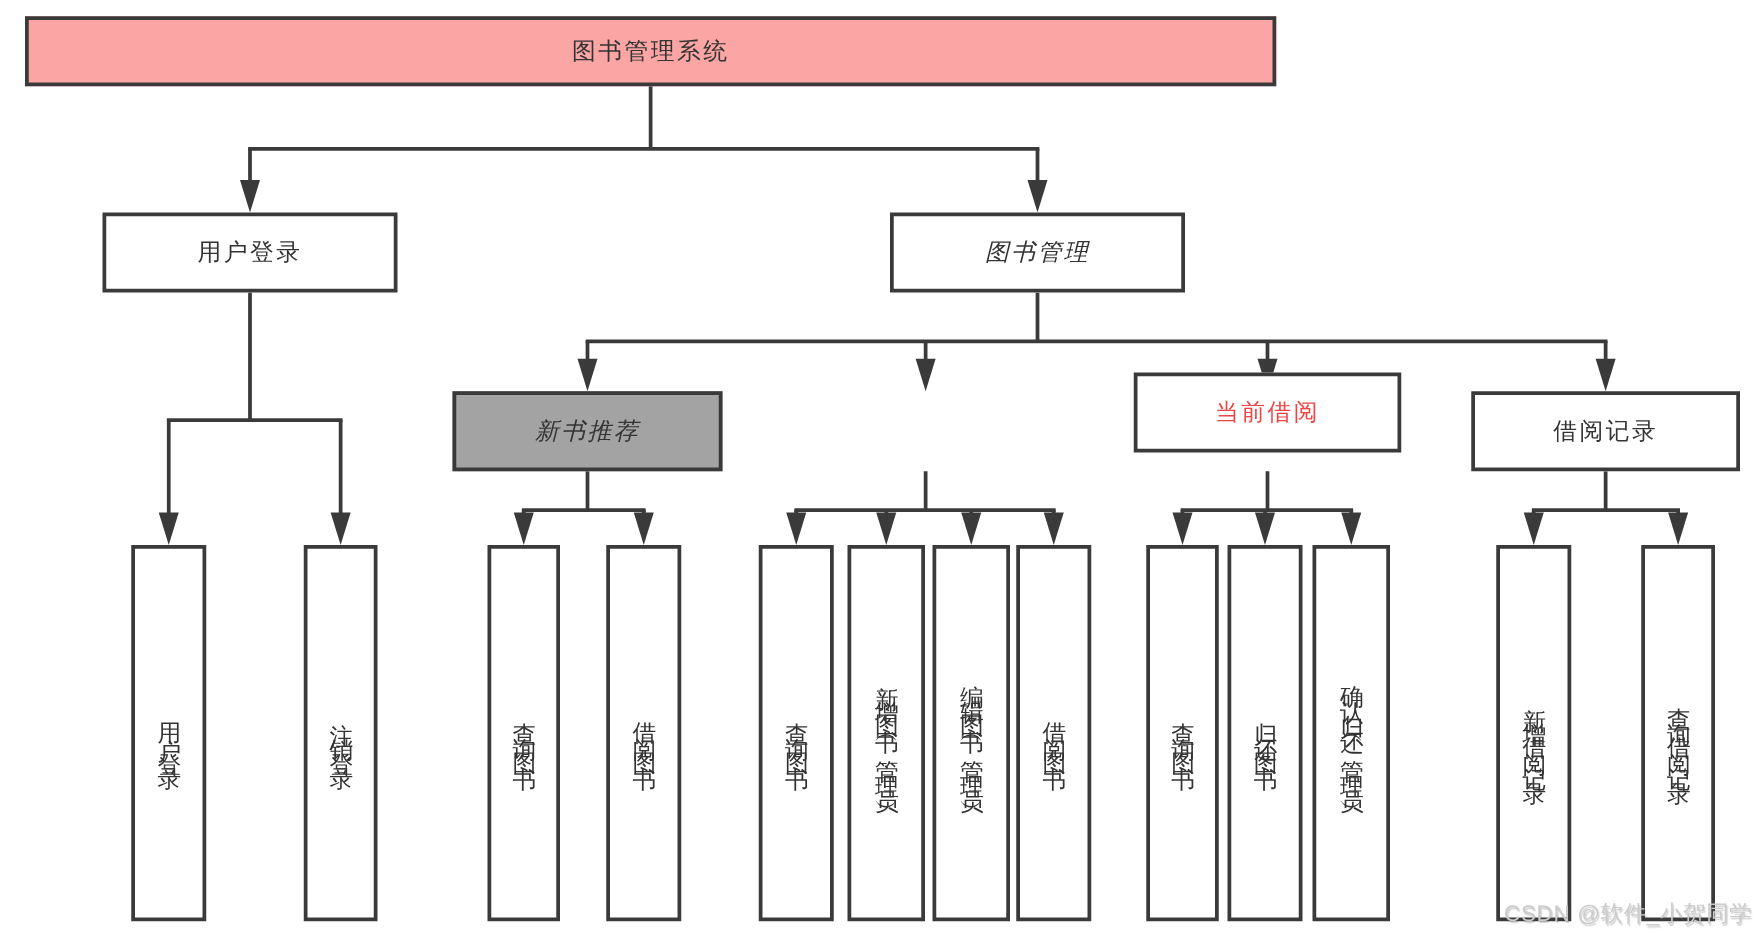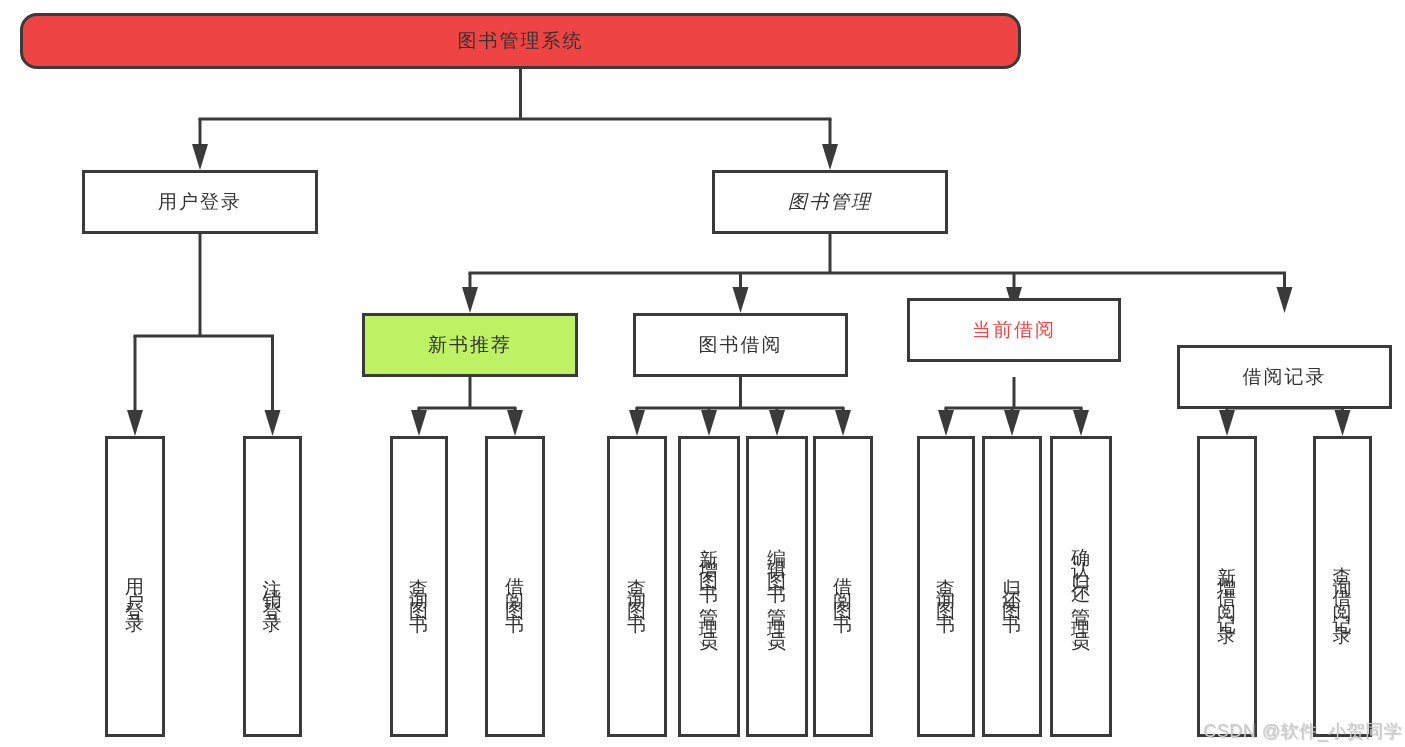--- a/index.html
+++ b/index.html
@@ -93,39 +93,36 @@
       <polygon points="1004,410 1020,410 1012,436" fill="#3a3a3a"></polygon>
       <line x1="1081" y1="408" x2="1081" y2="416" stroke="#3a3a3a" stroke-width="3"></line>
       <polygon points="1073,410 1089,410 1081,436" fill="#3a3a3a"></polygon>
       <line x1="1284.5" y1="377" x2="1284.5" y2="408" stroke="#3a3a3a" stroke-width="3"></line>
       <line x1="1225.5" y1="408" x2="1344" y2="408" stroke="#3a3a3a" stroke-width="3"></line>
       <line x1="1227" y1="408" x2="1227" y2="416" stroke="#3a3a3a" stroke-width="3"></line>
       <polygon points="1219,410 1235,410 1227,436" fill="#3a3a3a"></polygon>
       <line x1="1342.5" y1="408" x2="1342.5" y2="416" stroke="#3a3a3a" stroke-width="3"></line>
       <polygon points="1334.5,410 1350.5,410 1342.5,436" fill="#3a3a3a"></polygon>
     </svg>
-    <div class="node" style="left: 20px; top: 13px; width: 1001px; height: 56px; border-color: rgb(58, 58, 58); background: #ef4444; color: rgb(51, 51, 51); border-radius: 17px;">
+    <div class="node" style="left: 20px; top: 13px; width: 1001px; height: 56px; border-color: rgb(58, 58, 58); background: #fca5a5; color: rgb(51, 51, 51);">
       <span class="node-label">图书管理系统</span>
     </div>
     <div class="node" style="left: 82px; top: 170px; width: 236px; height: 64px; border-color: rgb(58, 58, 58); background: rgb(255, 255, 255); color: rgb(51, 51, 51);">
       <span class="node-label">用户登录</span>
     </div>
     <div class="node" style="left: 712px; top: 170px; width: 236px; height: 64px; border-color: rgb(58, 58, 58); background: rgb(255, 255, 255); color: rgb(51, 51, 51); font-style: italic;">
       <span class="node-label">图书管理</span>
     </div>
-    <div class="node" style="left: 362px; top: 313px; width: 216px; height: 64px; border-color: rgb(58, 58, 58); background: #bef264; color: rgb(51, 51, 51);">
+    <div class="node" style="left: 362px; top: 313px; width: 216px; height: 64px; border-color: rgb(58, 58, 58); background: #a3a3a3; color: rgb(51, 51, 51); font-style: italic;">
       <span class="node-label">新书推荐</span>
-    </div>
-    <div class="node" style="left: 633px; top: 313px; width: 215px; height: 64px; border-color: rgb(58, 58, 58); background: rgb(255, 255, 255); color: rgb(51, 51, 51);">
-      <span class="node-label">图书借阅</span>
     </div>
     <div class="node" style="left: 907px; top: 298px; width: 214px; height: 64px; border-color: rgb(58, 58, 58); background: rgb(255, 255, 255); color: #ef4444;">
       <span class="node-label">当前借阅</span>
     </div>
-    <div class="node" style="left: 1177px; top: 313px; width: 215px; height: 64px; border-color: rgb(58, 58, 58); background: rgb(255, 255, 255); color: rgb(51, 51, 51); margin-top: 32px;">
+    <div class="node" style="left: 1177px; top: 313px; width: 215px; height: 64px; border-color: rgb(58, 58, 58); background: rgb(255, 255, 255); color: rgb(51, 51, 51);">
       <span class="node-label">借阅记录</span>
     </div>
     <div class="node vertical" style="left: 105px; top: 436px; width: 60px; height: 301px; border-color: rgb(58, 58, 58); background: rgb(255, 255, 255); color: rgb(51, 51, 51);">
       <span class="node-label">用户登录</span>
     </div>
     <div class="node vertical" style="left: 243px; top: 436px; width: 59px; height: 301px; border-color: rgb(58, 58, 58); background: rgb(255, 255, 255); color: rgb(51, 51, 51);">
       <span class="node-label">注销登录</span>
     </div>
     <div class="node vertical" style="left: 390px; top: 436px; width: 58px; height: 301px; border-color: rgb(58, 58, 58); background: rgb(255, 255, 255); color: rgb(51, 51, 51);">
       <span class="node-label">查询图书</span>

